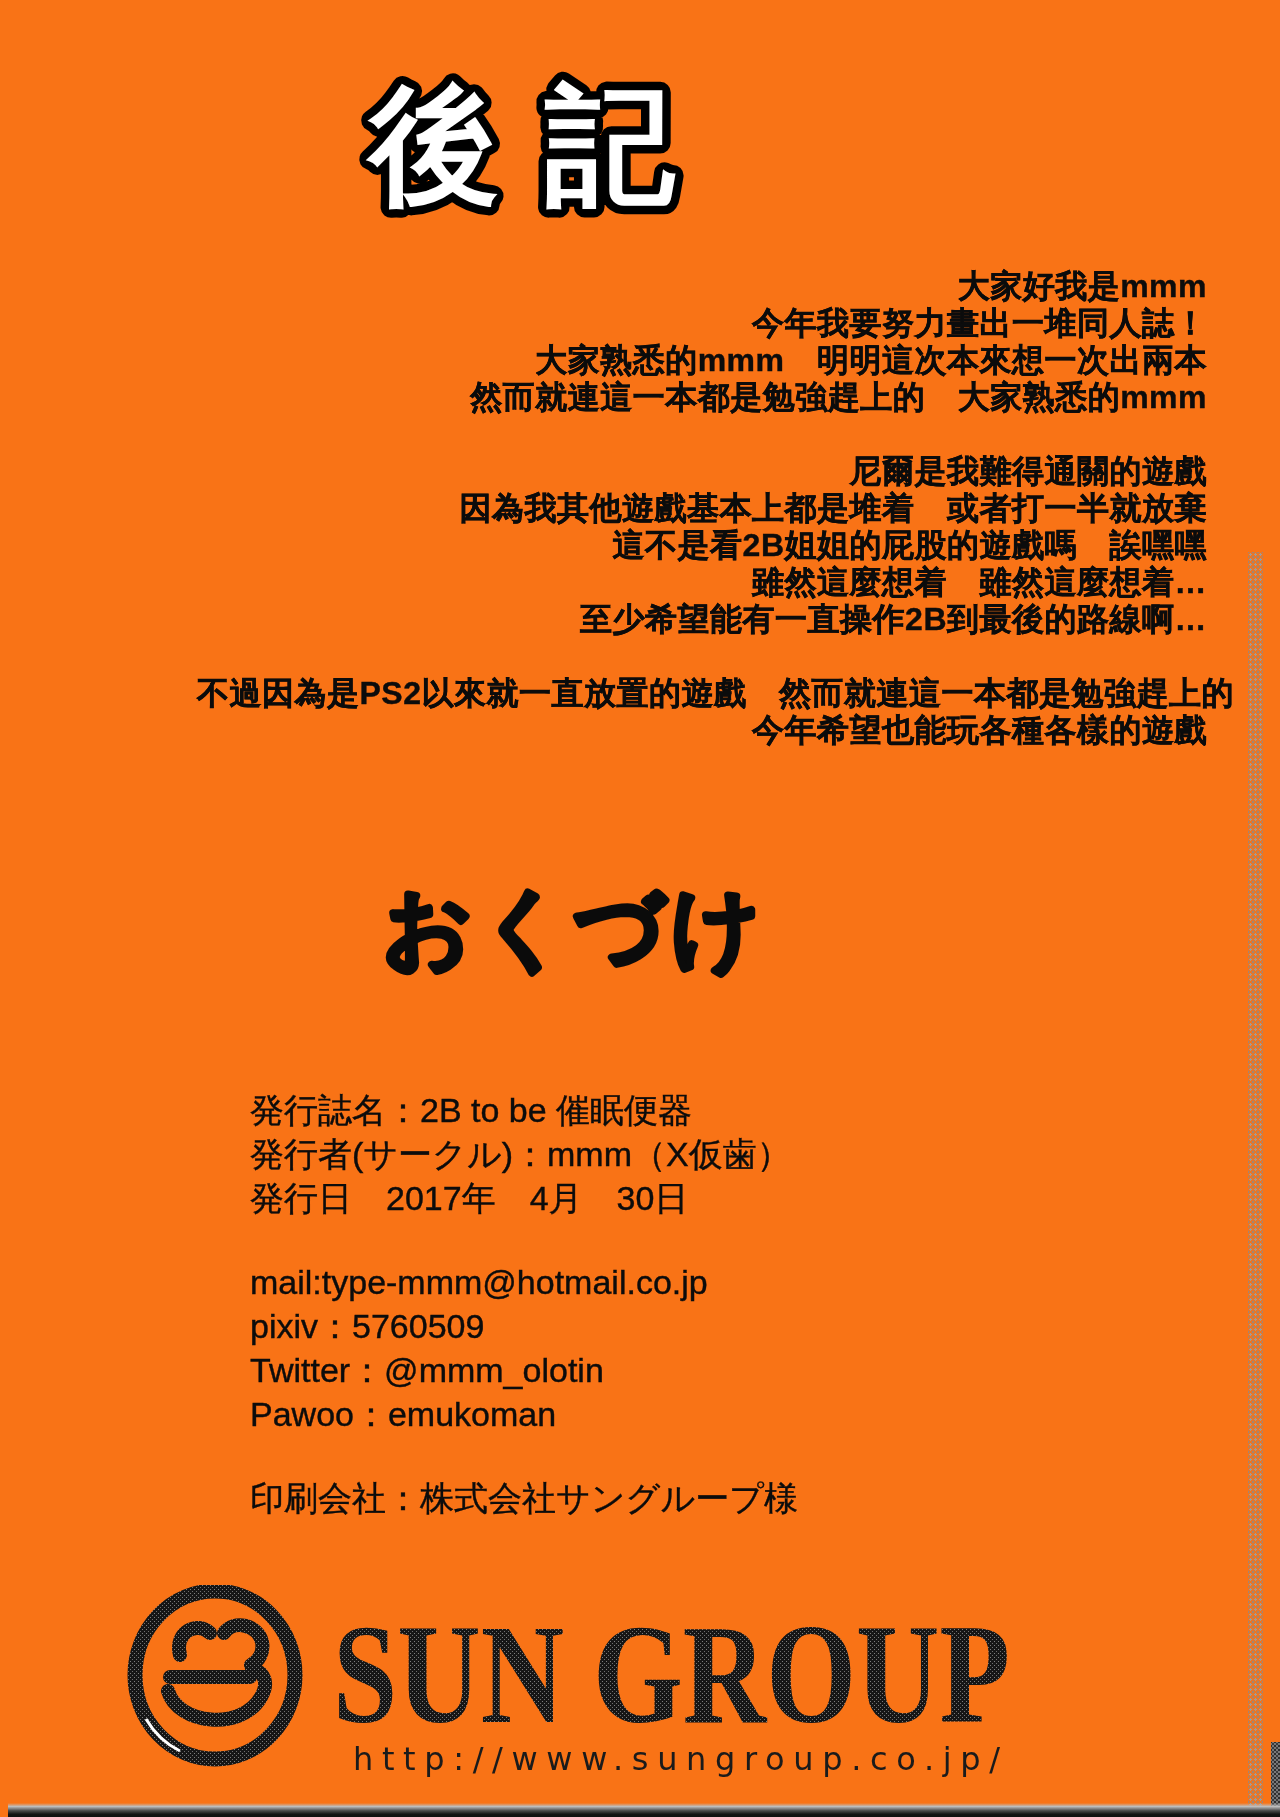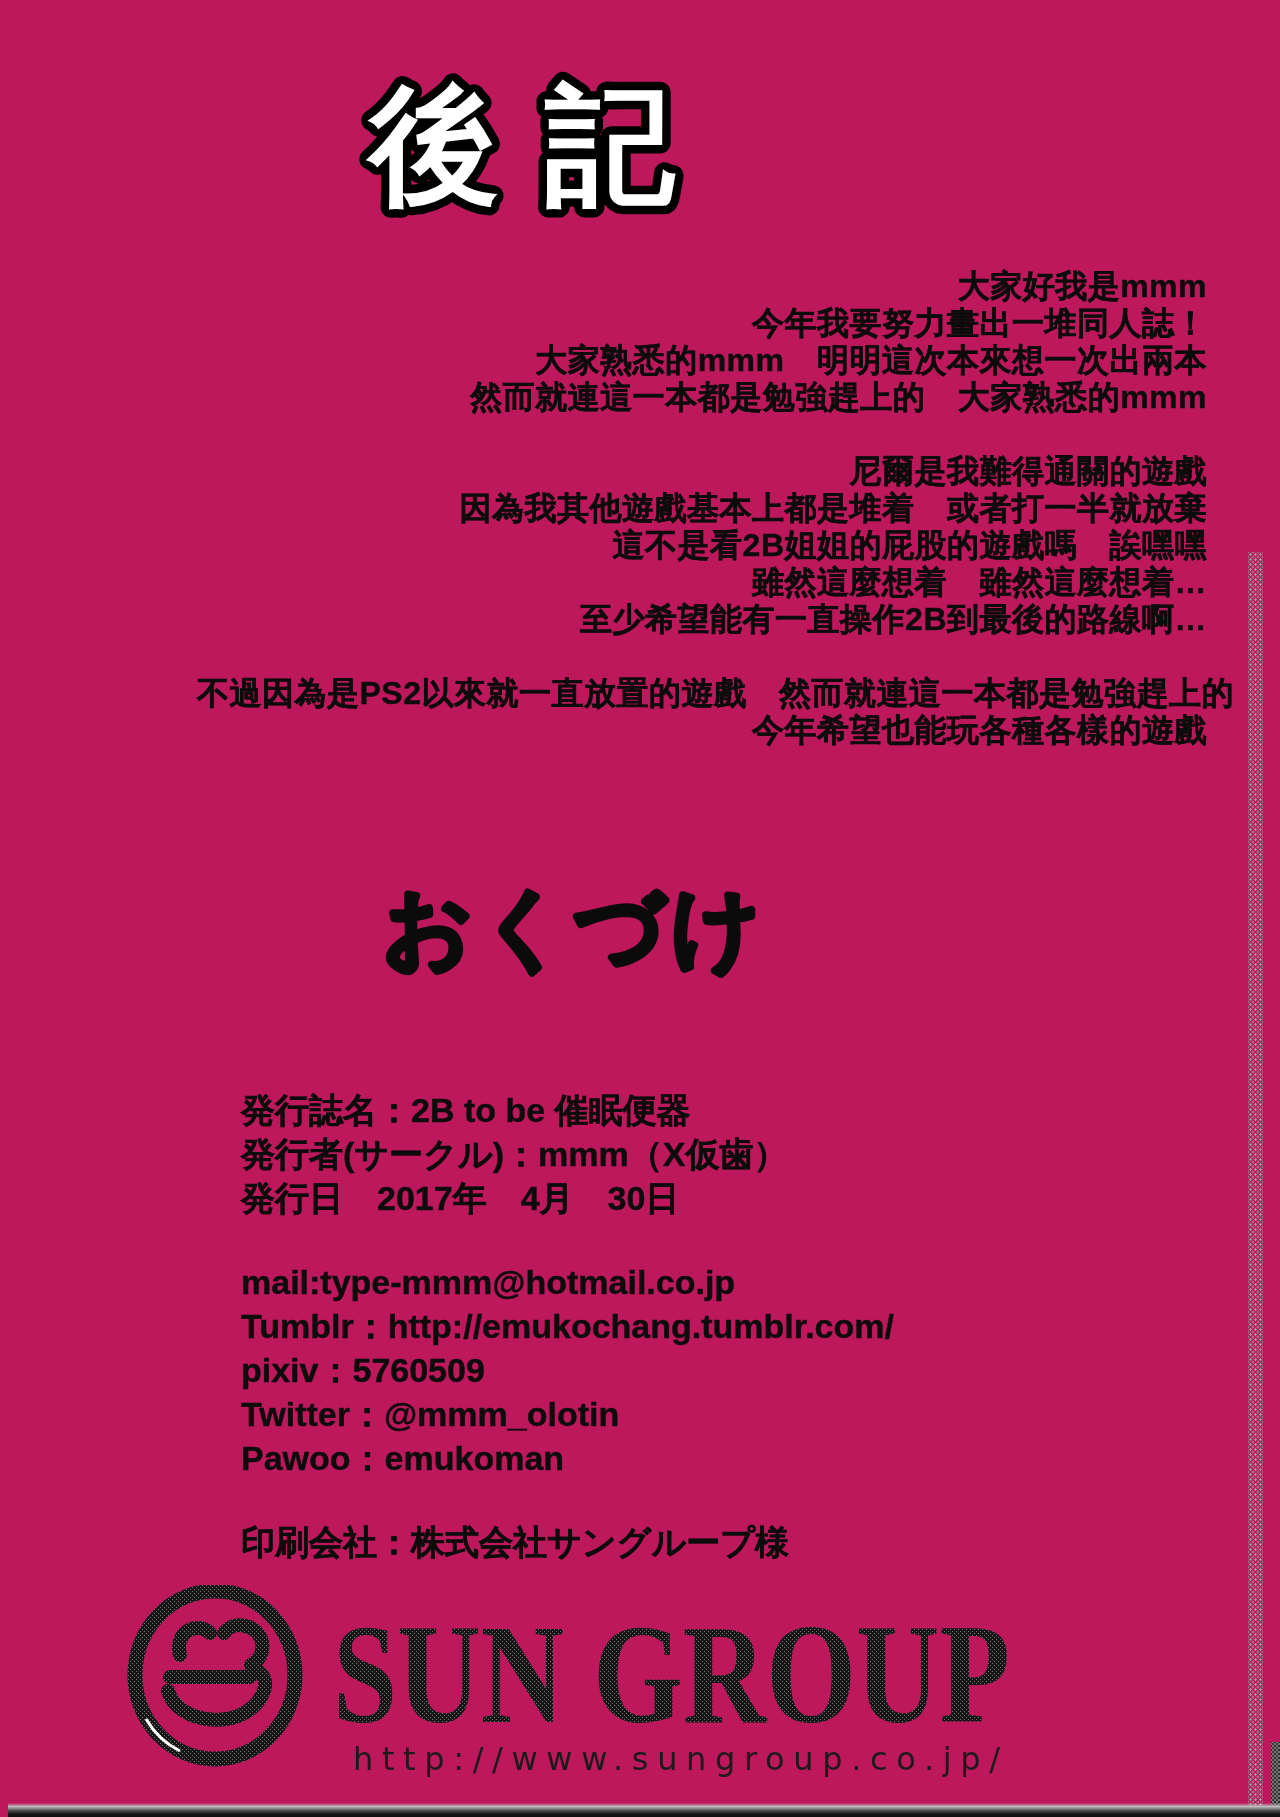--- a/index.html
+++ b/index.html
@@ -1,20 +1,20 @@
 <!DOCTYPE html>
 <html><head>
 <meta charset="utf-8">
 <style>
   html,body { margin:0; padding:0; background:#e8e8e8; }
   .page {
     position:relative;
     width:1280px; height:1817px;
     margin:0 auto;
-    background:#be185d;
+    background:#f97316;
     overflow:hidden;
     font-family:"Liberation Sans", sans-serif;
     color:#0d0d0d;
   }
 
   
   .title-svg { position:absolute; left:0; top:30px; }
   .bubble-title {
     fill:#ffffff;
     stroke:#000000;
@@ -45,22 +45,22 @@
   .okuzuke-text {
     fill:#0b0b0b; stroke:#0b0b0b; stroke-width:5px;
     stroke-linejoin:round; stroke-linecap:round;
     font-family:"DejaVu Sans", sans-serif;
     font-weight:700; font-size:88px; letter-spacing:6px;
     text-anchor:middle;
   }
 
   
   .colophon {
-    position:absolute; left:241px; top:1088px; width:900px;
-    font-size:34px; line-height:44px; font-weight:700;
+    position:absolute; left:250px; top:1088px; width:900px;
+    font-size:34px; line-height:44px; font-weight:400;
     color:#0c0c0c;
     -webkit-text-stroke:0.4px #0c0c0c;
   }
   .colophon .cblock { margin:0 0 40px 0; }
   .colophon .ln { display:block; white-space:nowrap; }
 
   
   .footer-svg { position:absolute; left:100px; top:1585px; }
   .sun-text {
     font-family:"Liberation Serif", serif;
@@ -131,21 +131,20 @@
   </svg>
 
   <div class="colophon">
     <div class="cblock">
       <span class="ln">発行誌名：2B to be 催眠便器</span>
       <span class="ln">発行者(サークル)：mmm（X仮歯）</span>
       <span class="ln">発行日　2017年　4月　30日</span>
     </div>
     <div class="cblock">
       <span class="ln">mail:type-mmm@hotmail.co.jp</span>
-      <span class="ln">Tumblr：http://emukochang.tumblr.com/</span>
       <span class="ln">pixiv：5760509</span>
       <span class="ln">Twitter：@mmm_olotin</span>
       <span class="ln">Pawoo：emukoman</span>
     </div>
     <div class="cblock">
       <span class="ln">印刷会社：株式会社サングループ様</span>
     </div>
   </div>
 
   <svg class="footer-svg" width="1000" height="210" viewBox="0 0 1000 210">

